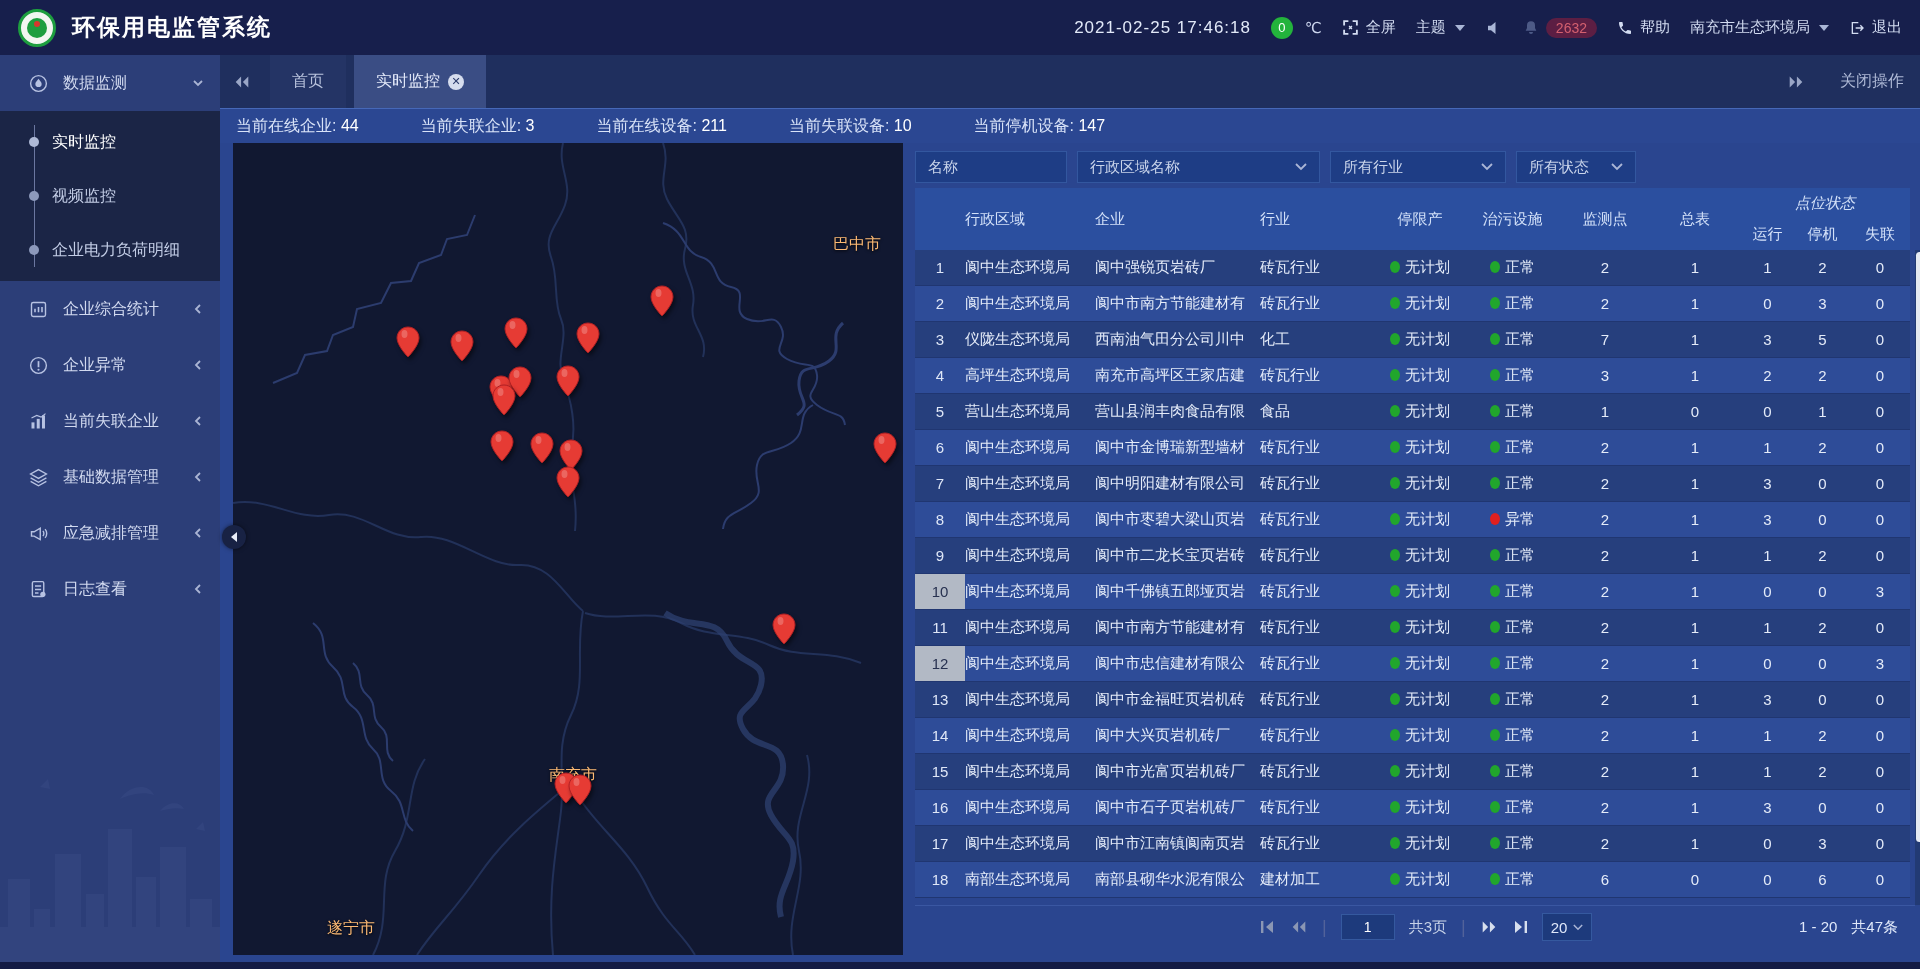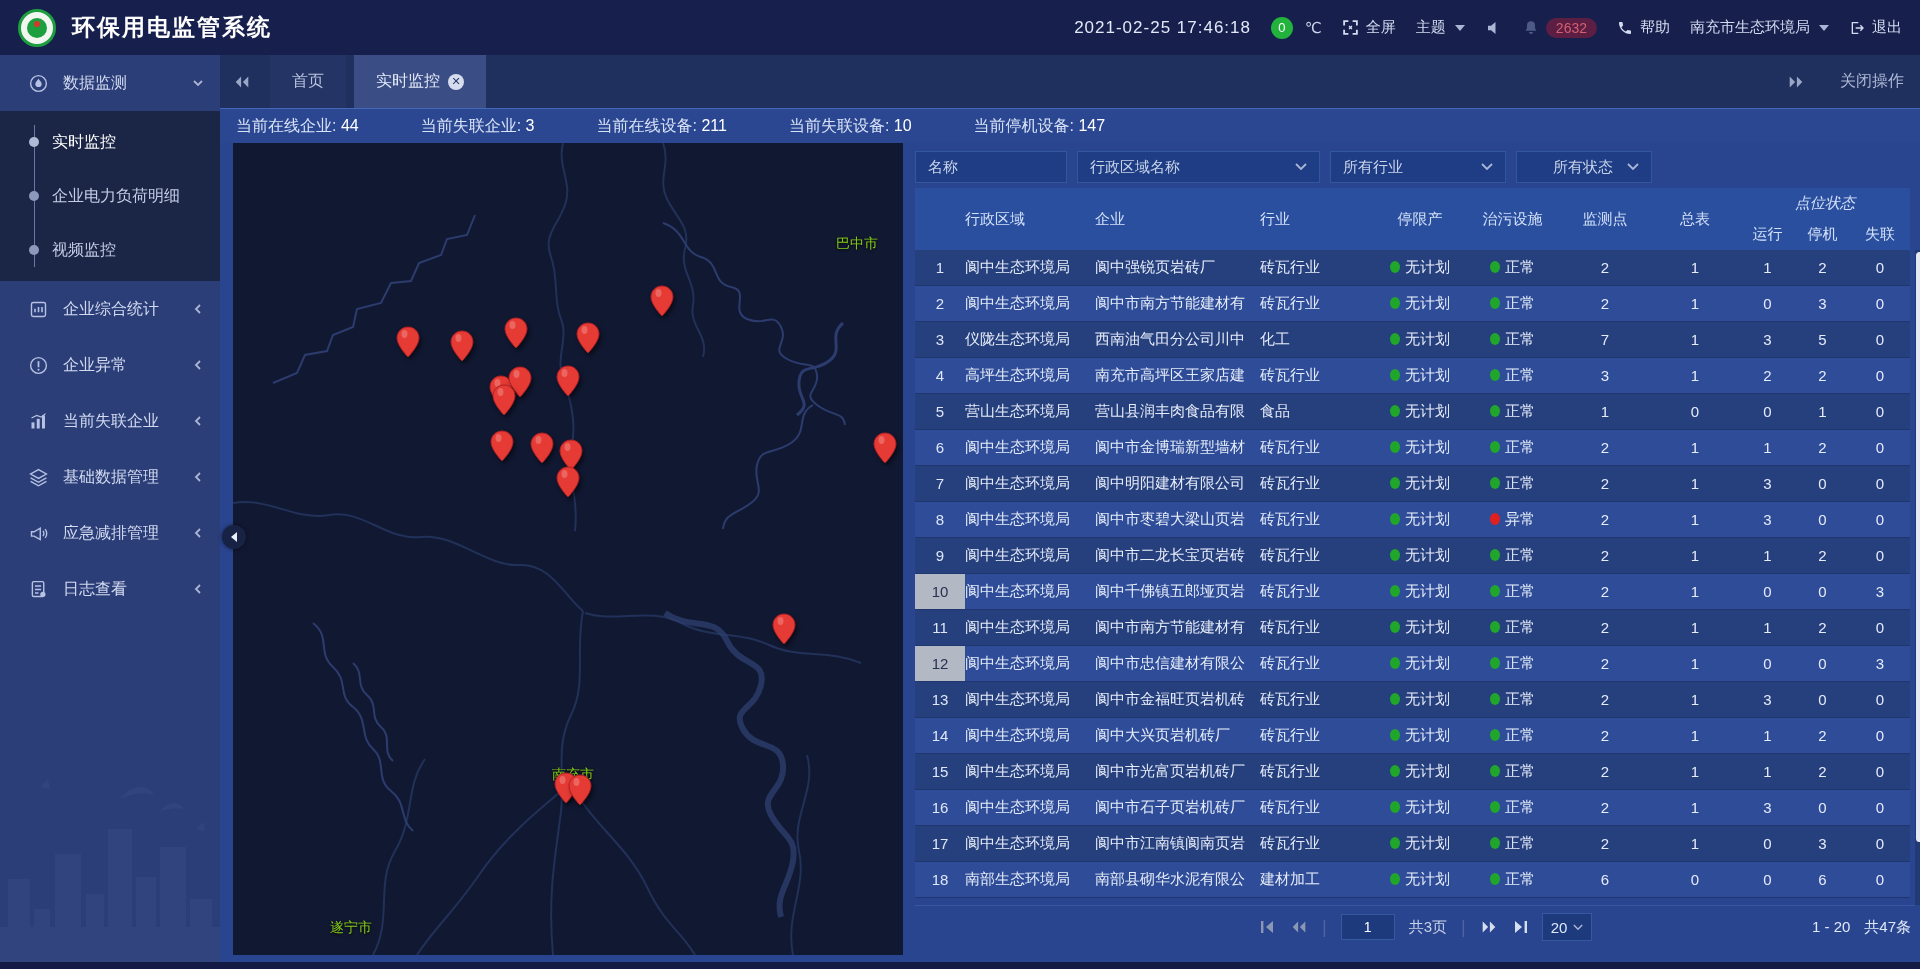--- a/index.html
+++ b/index.html
@@ -49,34 +49,34 @@
              display:flex;align-items:center;justify-content:center;line-height:1;}
   .tab-spacer{flex:1;}
   .close-ops{display:flex;align-items:center;gap:14px;padding:0 16px;color:#aeb9d6;font-size:16px;cursor:pointer;}
   .stats-bar{height:35px;background:#2b4792;border-top:1px solid #4668b8;display:flex;align-items:center;
              padding-left:16px;gap:62px;font-size:16px;color:#d9e3f8;box-sizing:border-box;}
   .stat-item b{font-weight:normal;color:#ffffff;}
   .content{position:relative;height:825px;background:#2a458f;}
   
   .map{position:absolute;left:13px;top:0;width:670px;height:812px;background:#111831;overflow:hidden;}
   .map svg.roads{position:absolute;left:0;top:0;}
-  .city-label{position:absolute;transform:translate(-50%,-50%);color:#84cc16;font-size:14px;
+  .city-label{position:absolute;transform:translate(-50%,-50%);color:#fdba74;font-size:16px;
               text-shadow:0 1px 3px #000;white-space:nowrap;}
   .pin{position:absolute;width:24px;height:32px;transform:translate(-50%,-100%);
        filter:drop-shadow(2px 3px 2px rgba(0,0,0,.5));}
   .map-handle{position:absolute;left:2px;top:382px;width:24px;height:24px;border-radius:50%;
               background:#182244;display:flex;align-items:center;justify-content:center;z-index:5;cursor:pointer;
               box-shadow:0 0 4px rgba(0,0,0,.5);}
   
   .panel{position:absolute;left:695px;top:0;width:1000px;height:812px;}
   .filter-row{position:absolute;left:0;top:8px;display:flex;gap:10px;}
   .f-input,.f-select{height:32px;background:#1e3d85;border:1px solid #33579f;color:#c9d4ea;
         font-size:15px;display:flex;align-items:center;padding:0 12px;box-sizing:border-box;}
   .f-select{justify-content:space-between;cursor:pointer;}
-  .f-name{width:152px;}  .f-region{width:243px;gap:32px;}  .f-industry{width:176px;}  .f-status{width:136px;justify-content:flex-end;}
+  .f-name{width:152px;}  .f-region{width:243px;gap:32px;}  .f-industry{width:176px;}  .f-status{width:120px;}
   .sel-chev{margin-left:14px;display:inline-flex;}
   
   .tbl-wrap{position:absolute;left:0;top:45px;width:1000px;height:717px;}
   table.grid{border-collapse:collapse;table-layout:fixed;width:995px;font-size:15px;}
   table.grid th,table.grid td{padding:0;font-weight:normal;white-space:nowrap;overflow:hidden;}
   thead th{background:#2b4f9f;color:#d2e0f8;height:31px;}
   th.group-h{font-style:italic;}
   .tbody-viewport{height:655px;overflow:hidden;}
   tbody td{height:35px;border-bottom:1px solid #203671;color:#e5ecf9;}
   tbody tr:nth-child(odd) td{background:#263f7d;}
@@ -93,21 +93,21 @@
   
   .pagination{position:absolute;left:0;top:762px;width:1000px;height:42px;background:#2a458f;
               border-top:1px solid #3a57a2;display:flex;align-items:center;font-size:15px;color:#c7d2e8;}
   .pg-group{display:flex;align-items:center;gap:14px;margin-left:345px;}
   .pg-btn{display:inline-flex;cursor:pointer;}
   .pg-divider{color:#52629a;font-size:18px;}
   .pg-input{width:52px;height:24px;background:#1d3a7c;border:1px solid #35599f;color:#fff;
             text-align:center;font-size:14px;line-height:24px;}
   .pg-size{height:26px;background:#1d3a7c;border:1px solid #35599f;color:#dfe8fa;display:flex;
            align-items:center;gap:6px;padding:0 8px;cursor:pointer;}
-  .pg-range{margin-left:auto;margin-right:4px;color:#dfe8fa;display:flex;gap:14px;}
+  .pg-range{margin-left:auto;margin-right:17px;color:#dfe8fa;display:flex;gap:14px;}
   .footer-strip{position:absolute;left:0;bottom:0;width:1920px;height:7px;background:#131b44;}
 </style>
 </head>
 <body>
 
 <div class="app">
 
   <div class="top-header">
     <div class="logo">
         <div class="logo-inner"></div>
@@ -177,22 +177,22 @@
           </span>
           <span class="mi-label">数据监测</span>
           <span class="chev">
             <svg width="12" height="12" viewBox="0 0 12 12" fill="none" stroke="#aab4d4" stroke-width="1.8">
               <path d="M2 4l4 4 4-4"></path>
             </svg>
           </span>
         </div>
         <div class="submenu">
           <div class="submenu-item active">实时监控</div>
+          <div class="submenu-item">视频监控</div>
           <div class="submenu-item">企业电力负荷明细</div>
-          <div class="submenu-item">视频监控</div>
         </div>
         <div class="menu-item">
           <span class="hicon">
             <svg width="21" height="21" viewBox="0 0 24 24">
               <rect x="4" y="4" width="16" height="16" rx="2" stroke="#b7c2e2" stroke-width="1.6" fill="none"></rect>
               <path d="M8 15v-4M12 15V9M16 15v-6" stroke="#b7c2e2" stroke-width="1.8"></path>
             </svg>
           </span>
           <span class="mi-label">企业综合统计</span>
           <span class="chev">

